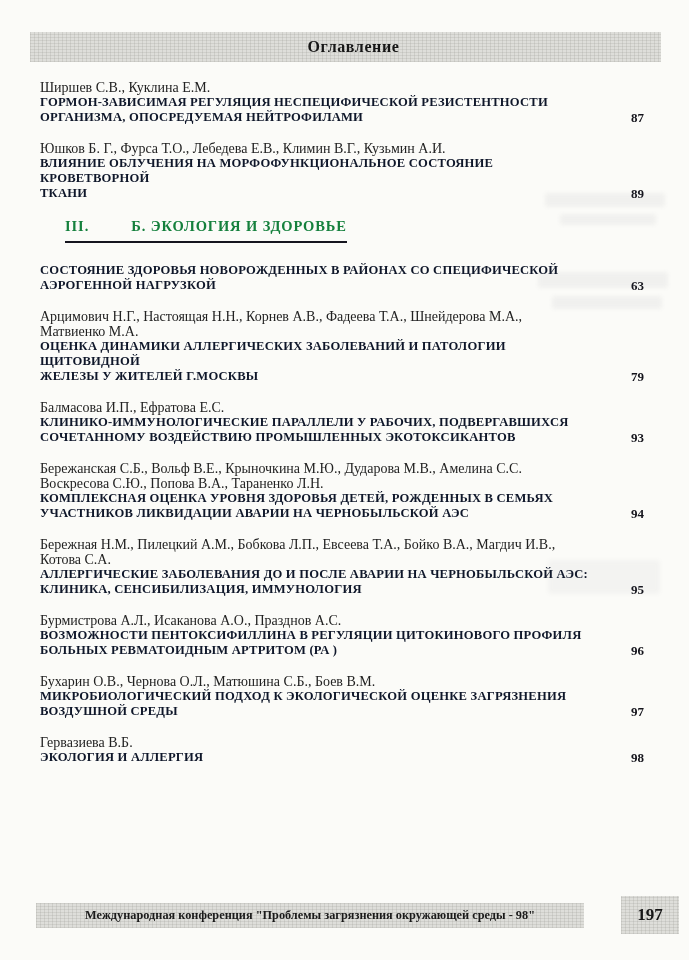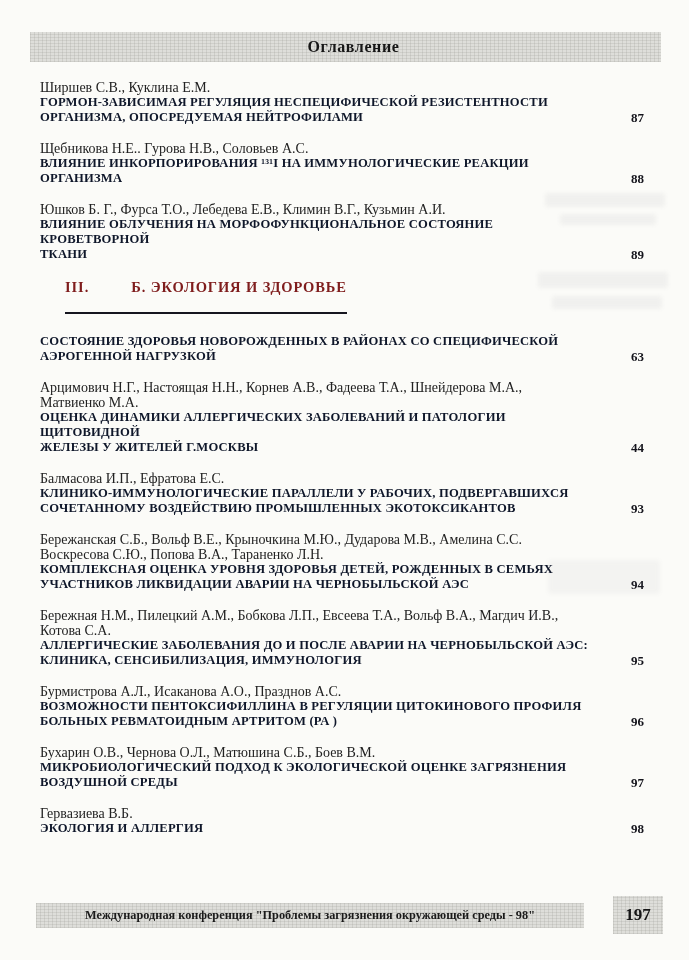--- a/index.html
+++ b/index.html
@@ -76,48 +76,48 @@
     flex: 0 0 auto;
     margin-top: 13px;
   }
   .section-heading {
     margin: 8px 0 20px 0;
     padding-left: 25px;
   }
   .sec-inner {
     display: inline-block;
     border-bottom: 2.5px solid #15151f;
-    padding-bottom: 16px;
+    padding-bottom: 6px;
     font-weight: bold;
     font-size: 14.5px;
     letter-spacing: .9px;
-    color: #7f1d1d;
+    color: #15803d;
   }
   .sec-numeral { margin-right: 42px; }
   .footer-band {
     position: absolute;
     left: 36px;
     top: 903px;
     width: 548px;
     height: 25px;
     display: flex;
     align-items: center;
     justify-content: center;
   }
   .footer-text {
     font-size: 12.3px;
     font-weight: bold;
     color: #1a1a1a;
     white-space: nowrap;
   }
   .folio-block {
     position: absolute;
-    right: 26px;
+    right: 10px;
     top: 896px;
-    width: 50px;
+    width: 58px;
     height: 38px;
     display: flex;
     align-items: center;
     justify-content: center;
   }
   .folio {
     font-size: 17px;
     font-weight: bold;
     color: #161616;
   }
@@ -148,28 +148,20 @@
     <div id="entries-top">
   <div class="entry">
     <div class="entry-text">
       <div class="authors">Ширшев С.В., Куклина Е.М.</div>
       <div class="title">ГОРМОН-ЗАВИСИМАЯ РЕГУЛЯЦИЯ НЕСПЕЦИФИЧЕСКОЙ РЕЗИСТЕНТНОСТИ
 ОРГАНИЗМА, ОПОСРЕДУЕМАЯ НЕЙТРОФИЛАМИ</div>
     </div>
     <div class="page-num">87</div>
   </div>
 
-  <div class="entry">
-    <div class="entry-text">
-      <div class="authors">Щебникова Н.Е.. Гурова Н.В., Соловьев А.С.</div>
-      <div class="title">ВЛИЯНИЕ ИНКОРПОРИРОВАНИЯ ¹³¹I НА ИММУНОЛОГИЧЕСКИЕ РЕАКЦИИ
-ОРГАНИЗМА</div>
-    </div>
-    <div class="page-num">88</div>
-  </div>
 
   <div class="entry">
     <div class="entry-text">
       <div class="authors">Юшков Б. Г., Фурса Т.О., Лебедева Е.В., Климин В.Г., Кузьмин А.И.</div>
       <div class="title">ВЛИЯНИЕ ОБЛУЧЕНИЯ НА МОРФОФУНКЦИОНАЛЬНОЕ СОСТОЯНИЕ КРОВЕТВОРНОЙ
 ТКАНИ</div>
     </div>
     <div class="page-num">89</div>
   </div>
 </div>
@@ -190,21 +182,21 @@
     <div class="page-num">63</div>
   </div>
 
   <div class="entry">
     <div class="entry-text">
       <div class="authors">Арцимович Н.Г., Настоящая Н.Н., Корнев А.В., Фадеева Т.А., Шнейдерова М.А.,
 Матвиенко М.А.</div>
       <div class="title">ОЦЕНКА ДИНАМИКИ АЛЛЕРГИЧЕСКИХ ЗАБОЛЕВАНИЙ И ПАТОЛОГИИ ЩИТОВИДНОЙ
 ЖЕЛЕЗЫ У ЖИТЕЛЕЙ Г.МОСКВЫ</div>
     </div>
-    <div class="page-num">44</div>
+    <div class="page-num">79</div>
   </div>
 
   <div class="entry">
     <div class="entry-text">
       <div class="authors">Балмасова И.П., Ефратова Е.С.</div>
       <div class="title">КЛИНИКО-ИММУНОЛОГИЧЕСКИЕ ПАРАЛЛЕЛИ У РАБОЧИХ, ПОДВЕРГАВШИХСЯ
 СОЧЕТАННОМУ ВОЗДЕЙСТВИЮ ПРОМЫШЛЕННЫХ ЭКОТОКСИКАНТОВ</div>
     </div>
     <div class="page-num">93</div>
   </div>
@@ -214,21 +206,21 @@
       <div class="authors">Бережанская С.Б., Вольф В.Е., Крыночкина М.Ю., Дударова М.В., Амелина С.С.
 Воскресова С.Ю., Попова В.А., Тараненко Л.Н.</div>
       <div class="title">КОМПЛЕКСНАЯ ОЦЕНКА УРОВНЯ ЗДОРОВЬЯ ДЕТЕЙ, РОЖДЕННЫХ В СЕМЬЯХ
 УЧАСТНИКОВ ЛИКВИДАЦИИ АВАРИИ НА ЧЕРНОБЫЛЬСКОЙ АЭС</div>
     </div>
     <div class="page-num">94</div>
   </div>
 
   <div class="entry">
     <div class="entry-text">
-      <div class="authors">Бережная Н.М., Пилецкий А.М., Бобкова Л.П., Евсеева Т.А., Вольф В.А., Магдич И.В.,
+      <div class="authors">Бережная Н.М., Пилецкий А.М., Бобкова Л.П., Евсеева Т.А., Бойко В.А., Магдич И.В.,
 Котова С.А.</div>
       <div class="title">АЛЛЕРГИЧЕСКИЕ ЗАБОЛЕВАНИЯ ДО И ПОСЛЕ АВАРИИ НА ЧЕРНОБЫЛЬСКОЙ АЭС:
 КЛИНИКА, СЕНСИБИЛИЗАЦИЯ, ИММУНОЛОГИЯ</div>
     </div>
     <div class="page-num">95</div>
   </div>
 
   <div class="entry">
     <div class="entry-text">
       <div class="authors">Бурмистрова А.Л., Исаканова А.О., Празднов А.С.</div>

